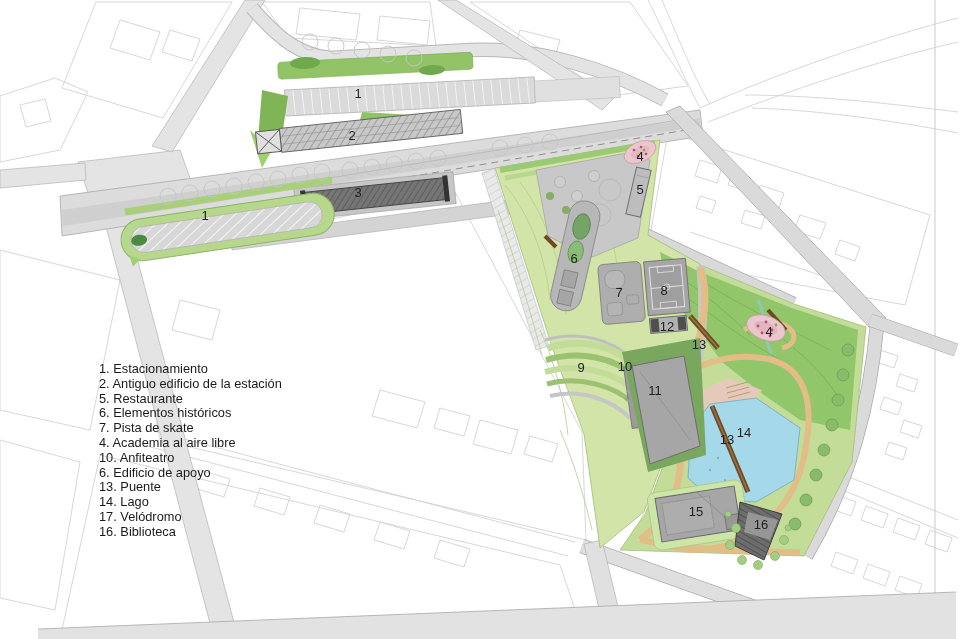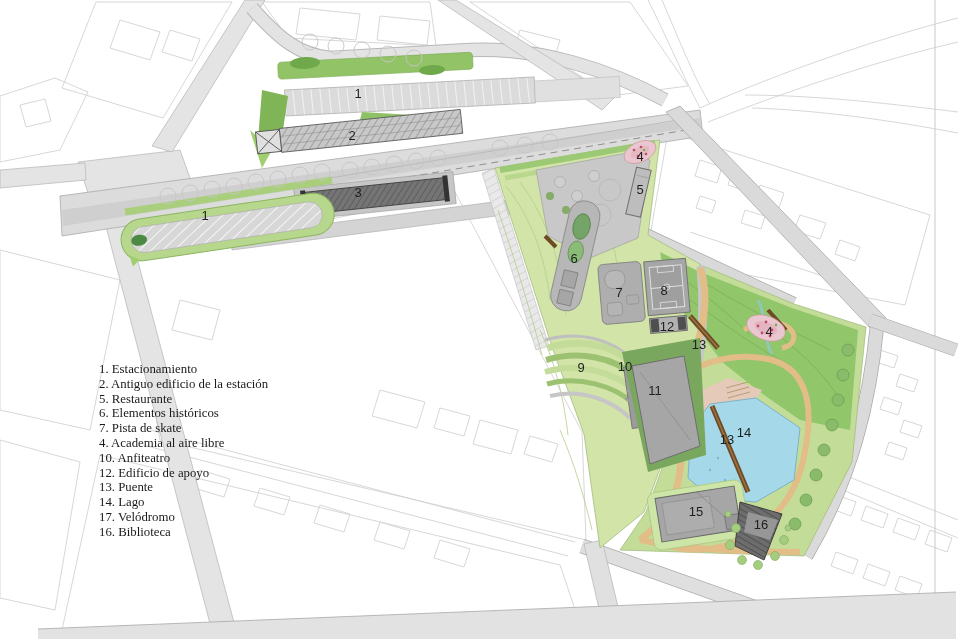--- a/index.html
+++ b/index.html
@@ -5,21 +5,21 @@
   html,body{margin:0;padding:0;background:#fff;}
   #stage{position:relative;width:960px;height:639px;background:#ffffff;overflow:hidden;
          font-family:"Liberation Sans",sans-serif;}
   #plan-svg{position:absolute;left:0;top:0;}
   .ctx{stroke:#d3d3d3;fill:none;stroke-width:0.9;}
   .treeline{stroke:#c5c5c5;fill:none;stroke-width:0.9;}
   .contour{stroke:#b4cf8c;fill:none;stroke-width:0.9;opacity:0.9;}
   .contour2{stroke:#74a850;fill:none;stroke-width:0.8;opacity:0.8;}
   .map-num{font-family:"Liberation Sans",sans-serif;font-size:13px;fill:#1f1f1f;text-anchor:middle;}
   #legend{position:absolute;left:99px;top:362px;width:208px;color:#1a1a1a;
-          font-size:12.8px;line-height:14.8px;font-family:Liberation Serif, serif;}
+          font-size:12.8px;line-height:14.8px;}
   .legend-item{white-space:normal;}
 </style>
 </head>
 <body>
 
 <div id="stage">
 <svg id="plan-svg" width="960" height="639" viewBox="0 0 960 639">
 <defs>
   <pattern id="pTicks" width="9" height="40" patternUnits="userSpaceOnUse" patternTransform="rotate(-3)">
     <rect width="9" height="40" fill="#dbdbdb"></rect>
@@ -421,19 +421,19 @@
 </svg>
 
 <div id="legend">
       <div class="legend-item">1. Estacionamiento</div>
       <div class="legend-item">2. Antiguo edificio de la estación</div>
       <div class="legend-item">5. Restaurante</div>
       <div class="legend-item">6. Elementos históricos</div>
       <div class="legend-item">7. Pista de skate</div>
       <div class="legend-item">4. Academia al aire libre</div>
       <div class="legend-item">10. Anfiteatro</div>
-      <div class="legend-item">12. Edificio de apoyo</div>
+      <div class="legend-item">6. Edificio de apoyo</div>
       <div class="legend-item">13. Puente</div>
       <div class="legend-item">14. Lago</div>
       <div class="legend-item">17. Velódromo</div>
       <div class="legend-item">16. Biblioteca</div>
     </div>
 </div>
 
 </body></html>

